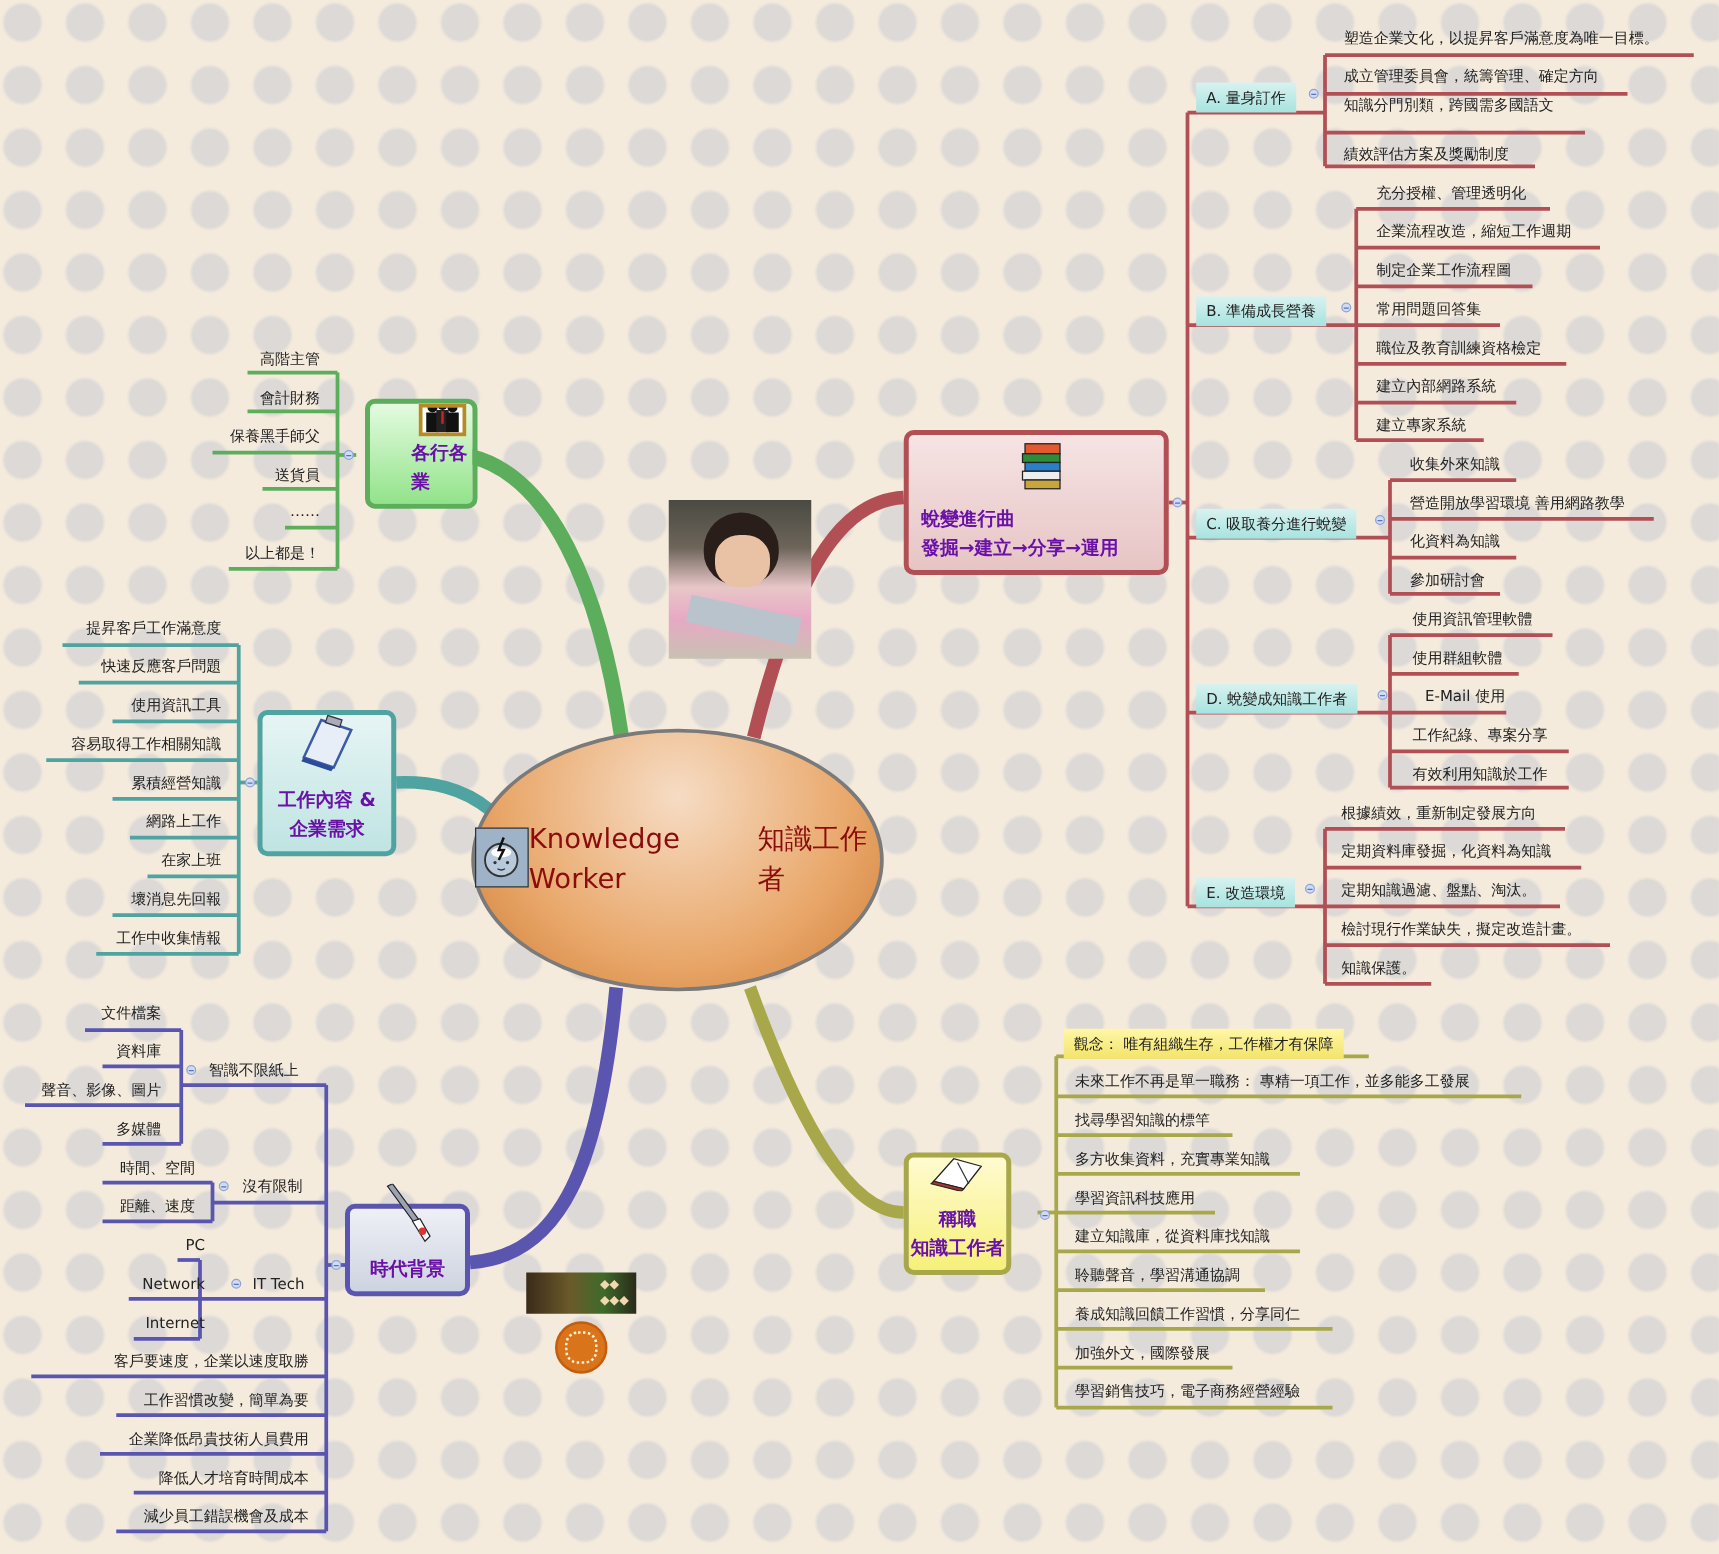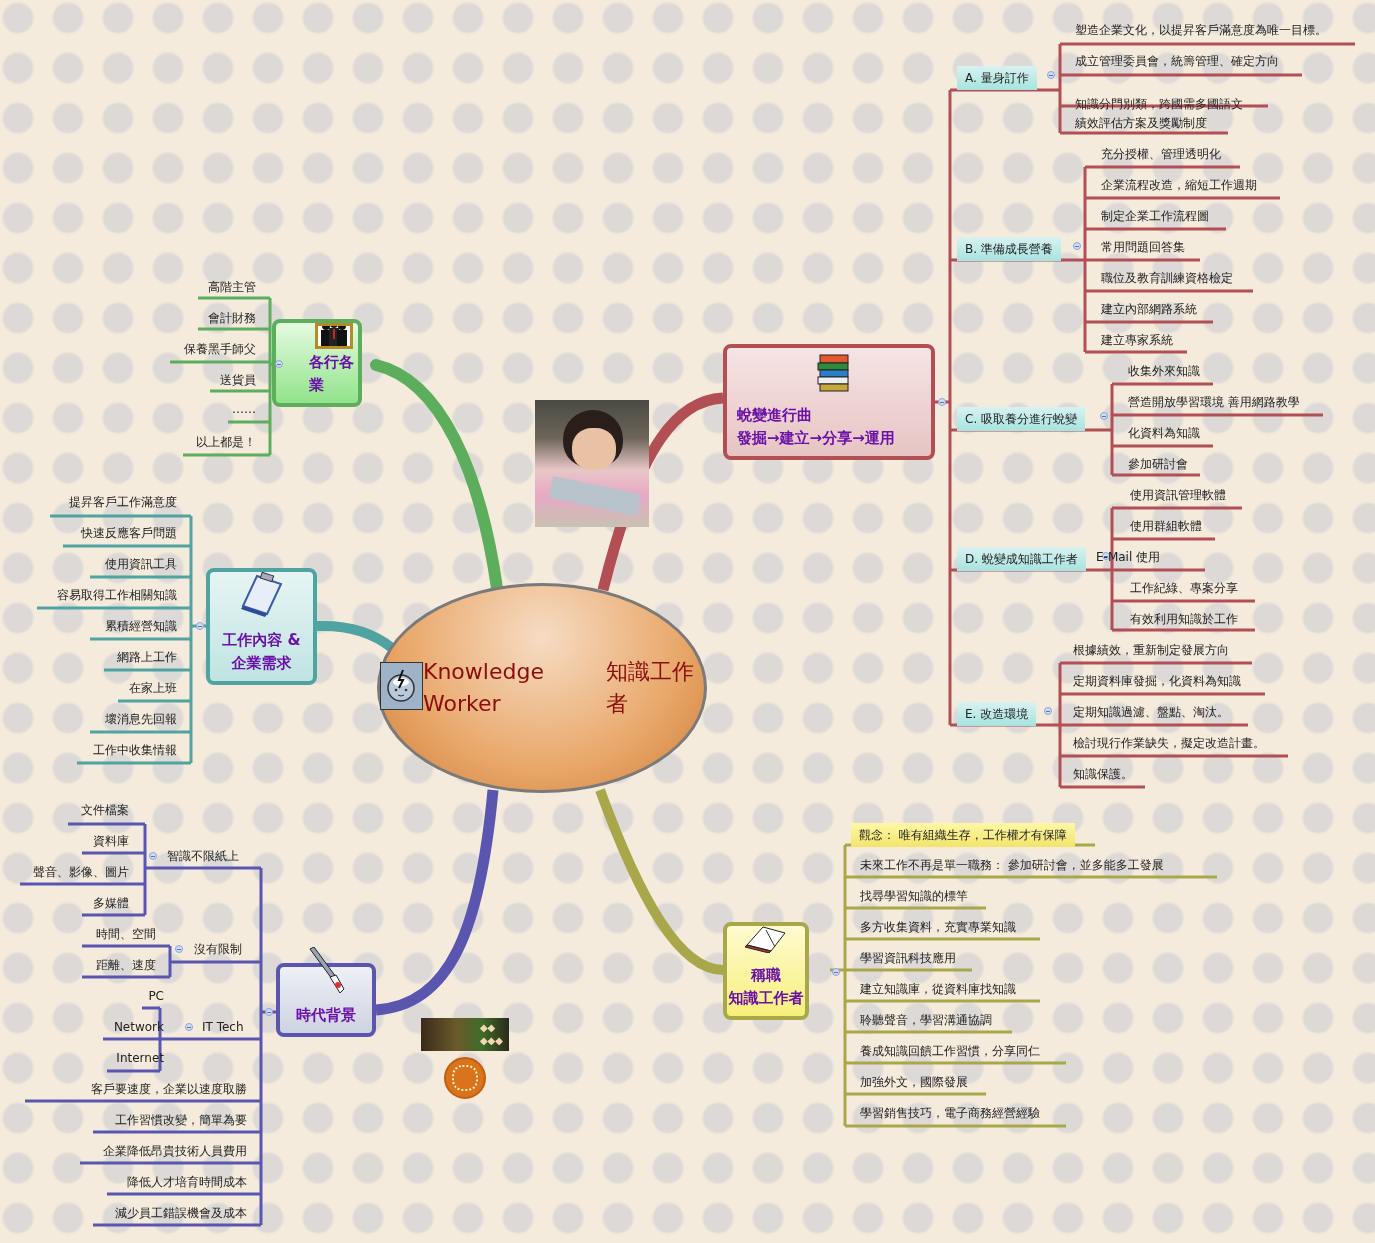--- a/index.html
+++ b/index.html
@@ -189,39 +189,39 @@
 <div class="collapse" style="left:1073px;top:242px;"></div>
 <div class="sub teal" style="left:957px;top:407px;">C. 吸取養分進行蛻變</div>
 <div class="collapse" style="left:1100px;top:412px;"></div>
 <div class="sub teal" style="left:957px;top:547px;">D. 蛻變成知識工作者</div>
 <div class="collapse" style="left:1102px;top:552px;"></div>
 <div class="sub teal" style="left:957px;top:702px;">E. 改造環境</div>
 <div class="collapse" style="left:1044px;top:707px;"></div>
 
 <div class="leaf" style="left:1075px;top:22px;">塑造企業文化，以提昇客戶滿意度為唯一目標。</div>
 <div class="leaf" style="left:1075px;top:53px;">成立管理委員會，統籌管理、確定方向</div>
-<div class="leaf" style="left:1075px;top:96px;">知識分門別類，跨國需多國語文</div>
+<div class="leaf" style="left:1075px;top:76px;">知識分門別類，跨國需多國語文</div>
 <div class="leaf" style="left:1075px;top:115px;">績效評估方案及獎勵制度</div>
 
 <div class="leaf" style="left:1101px;top:146px;">充分授權、管理透明化</div>
 <div class="leaf" style="left:1101px;top:177px;">企業流程改造，縮短工作週期</div>
 <div class="leaf" style="left:1101px;top:208px;">制定企業工作流程圖</div>
 <div class="leaf" style="left:1101px;top:239px;">常用問題回答集</div>
 <div class="leaf" style="left:1101px;top:270px;">職位及教育訓練資格檢定</div>
 <div class="leaf" style="left:1101px;top:301px;">建立內部網路系統</div>
 <div class="leaf" style="left:1101px;top:332px;">建立專家系統</div>
 
 <div class="leaf" style="left:1128px;top:363px;">收集外來知識</div>
 <div class="leaf" style="left:1128px;top:394px;">營造開放學習環境 善用網路教學</div>
 <div class="leaf" style="left:1128px;top:425px;">化資料為知識</div>
 <div class="leaf" style="left:1128px;top:456px;">參加研討會</div>
 
 <div class="leaf" style="left:1130px;top:487px;">使用資訊管理軟體</div>
 <div class="leaf" style="left:1130px;top:518px;">使用群組軟體</div>
-<div class="leaf" style="left:1096px;top:549px;">E-Mail 使用</div>
+<div class="leaf" style="left:1140px;top:549px;">E-Mail 使用</div>
 <div class="leaf" style="left:1130px;top:580px;">工作紀綠、專案分享</div>
 <div class="leaf" style="left:1130px;top:611px;">有效利用知識於工作</div>
 
 <div class="leaf" style="left:1073px;top:642px;">根據績效，重新制定發展方向</div>
 <div class="leaf" style="left:1073px;top:673px;">定期資料庫發掘，化資料為知識</div>
 <div class="leaf" style="left:1073px;top:704px;">定期知識過濾、盤點、淘汰。</div>
 <div class="leaf" style="left:1073px;top:735px;">檢討現行作業缺失，擬定改造計畫。</div>
 <div class="leaf" style="left:1073px;top:766px;">知識保護。</div>
 
 <div class="mainbox" style="left:723px;top:922px;width:86px;height:98px;border-color:#a8a84a;background:linear-gradient(#fffbd0,#f6f07a);">
@@ -231,31 +231,31 @@
         <path d="M23 7 L32 24" stroke="#333"></path>
         <path d="M4 22 L28 28 L26 30 L2 24 Z" fill="#a33" stroke="#222"></path>
       </svg>
   </div>
   <div>稱職</div>
   <div>知識工作者</div>
 </div>
 <div class="collapse" style="left:832px;top:968px;"></div>
 
 <div class="sub yellowsub" style="left:851px;top:823px;">觀念： 唯有組織生存，工作權才有保障</div>
-<div class="leaf" style="left:860px;top:857px;">未來工作不再是單一職務： 參加研討會，並多能多工發展</div>
+<div class="leaf" style="left:860px;top:857px;">未來工作不再是單一職務： 專精一項工作，並多能多工發展</div>
 <div class="leaf" style="left:860px;top:888px;">找尋學習知識的標竿</div>
 <div class="leaf" style="left:860px;top:919px;">多方收集資料，充實專業知識</div>
 <div class="leaf" style="left:860px;top:950px;">學習資訊科技應用</div>
 <div class="leaf" style="left:860px;top:981px;">建立知識庫，從資料庫找知識</div>
 <div class="leaf" style="left:860px;top:1012px;">聆聽聲音，學習溝通協調</div>
 <div class="leaf" style="left:860px;top:1043px;">養成知識回饋工作習慣，分享同仁</div>
 <div class="leaf" style="left:860px;top:1074px;">加強外文，國際發展</div>
 <div class="leaf" style="left:860px;top:1105px;">學習銷售技巧，電子商務經營經驗</div>
 
-<div class="mainbox" style="left:272px;top:319px;width:90px;height:88px;border-color:#5cae5c;background:linear-gradient(#e4fbe0,#92e38a);padding-left:33px;">
+<div class="mainbox" style="left:292px;top:319px;width:90px;height:88px;border-color:#5cae5c;background:linear-gradient(#e4fbe0,#92e38a);padding-left:33px;">
   <div style="width:38px;height:38px;background:#fff;border:3px solid #b88a24;box-sizing:border-box;margin-bottom:2px;display:flex;align-items:flex-end;justify-content:center;overflow:hidden;">
     <svg width="32" height="30" viewBox="0 0 32 30">
         <circle cx="8" cy="10" r="4" fill="#111"></circle>
         <circle cx="16" cy="8" r="4" fill="#111"></circle>
         <circle cx="24" cy="10" r="4" fill="#111"></circle>
         <rect x="3" y="14" width="10" height="16" fill="#111"></rect>
         <rect x="11" y="12" width="10" height="18" fill="#222"></rect>
         <rect x="19" y="14" width="10" height="16" fill="#111"></rect>
         <rect x="15" y="13" width="2" height="10" fill="#c22"></rect>
       </svg>

